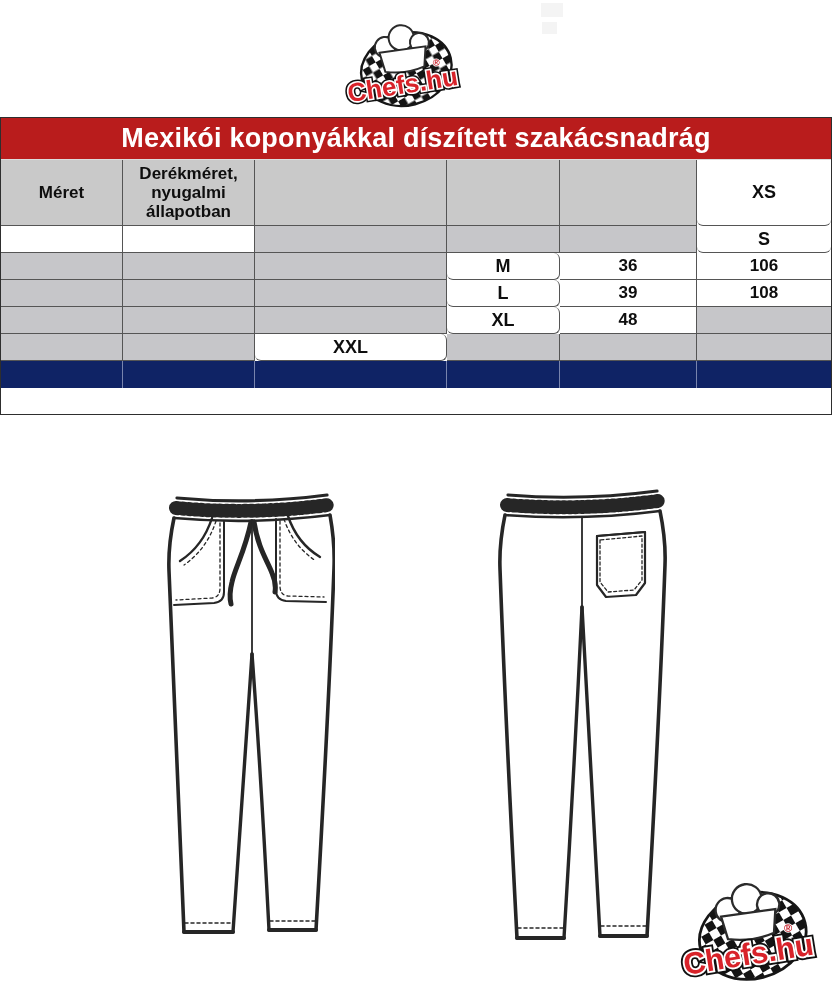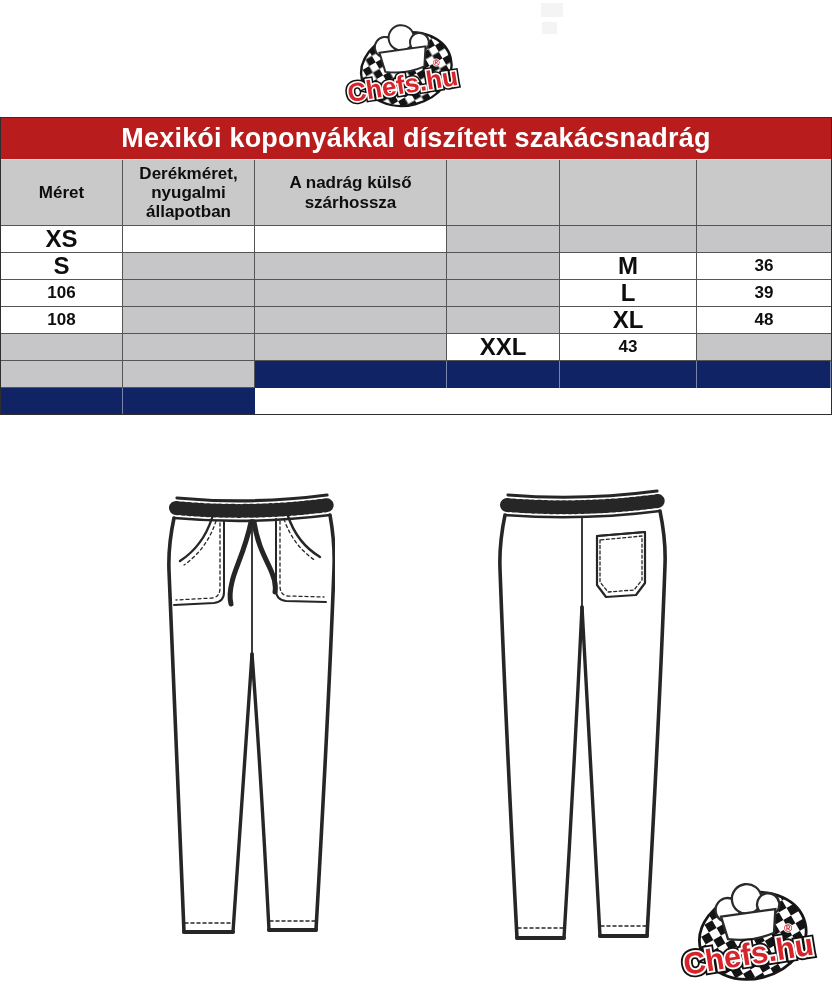--- a/index.html
+++ b/index.html
@@ -29,21 +29,21 @@
   }
   .tc{
     border-right:1px solid #555;border-bottom:1px solid #555;
     display:flex;align-items:center;justify-content:center;
     font-weight:bold;color:#0e0e0e;background:#ffffff;
     font-size:17px;text-align:center;line-height:1.12;overflow:hidden;
   }
   .tc:nth-child(6n){border-right:none;}
   .tc.hdr{background:#c9c9c9;padding:2px 4px;box-sizing:border-box;}
   .tc.gray{background:#c6c6c9;}
-  .tc.size{font-size:24px;}
+  .tc.size{font-size:18px;border-radius:6px;}
   .tc.navy{background:#0f2365;border-right:1px solid #7884ad;border-bottom:none;}
   .tc.navy:nth-last-child(1){border-right:none;}
 
   
   .pants{position:absolute;}
   .pants.front{left:165px;top:476px;width:170px;height:490px;}
   .pants.back{left:497px;top:474px;width:170px;height:495px;}
   .pants path, .pants line{fill:none;stroke:#262626;stroke-linecap:round;stroke-linejoin:round;}
   .logo{position:absolute;}
   .logo.top{left:337px;top:20px;width:134px;height:95px;}
@@ -80,21 +80,20 @@
     <text x="85" y="93" font-size="33" text-anchor="middle" transform="rotate(-9 85 93)" fill="#d8232a" stroke="#ffffff" stroke-width="4" paint-order="stroke" style="paint-order:stroke">Chefs.hu</text>
     <text x="126" y="58" font-size="12" text-anchor="middle" fill="#c1121c" stroke="#ffffff" stroke-width="2" style="paint-order:stroke">®</text>
   </svg>
 
   <div class="size-table">
     <div class="t-title">Mexikói koponyákkal díszített szakácsnadrág</div>
     <div class="t-grid">
 
       <div class="tc hdr">Méret</div>
       <div class="tc hdr">Derékméret, nyugalmi állapotban</div>
-      <div class="tc hdr">A nadrág külső szárhossza</div>
       <div class="tc hdr"></div>
       <div class="tc hdr"></div>
       <div class="tc hdr"></div>
 
       <div class="tc size">XS</div>
       <div class="tc"></div>
       <div class="tc"></div>
       <div class="tc gray"></div>
       <div class="tc gray"></div>
       <div class="tc gray"></div>
@@ -118,21 +117,20 @@
       <div class="tc gray"></div>
       <div class="tc gray"></div>
 
       <div class="tc size">XL</div>
       <div class="tc">48</div>
       <div class="tc gray"></div>
       <div class="tc gray"></div>
       <div class="tc gray"></div>
 
       <div class="tc size">XXL</div>
-      <div class="tc">43</div>
       <div class="tc gray"></div>
       <div class="tc gray"></div>
       <div class="tc gray"></div>
 
       <div class="tc navy"></div>
       <div class="tc navy"></div>
       <div class="tc navy"></div>
       <div class="tc navy"></div>
       <div class="tc navy"></div>
       <div class="tc navy"></div>

